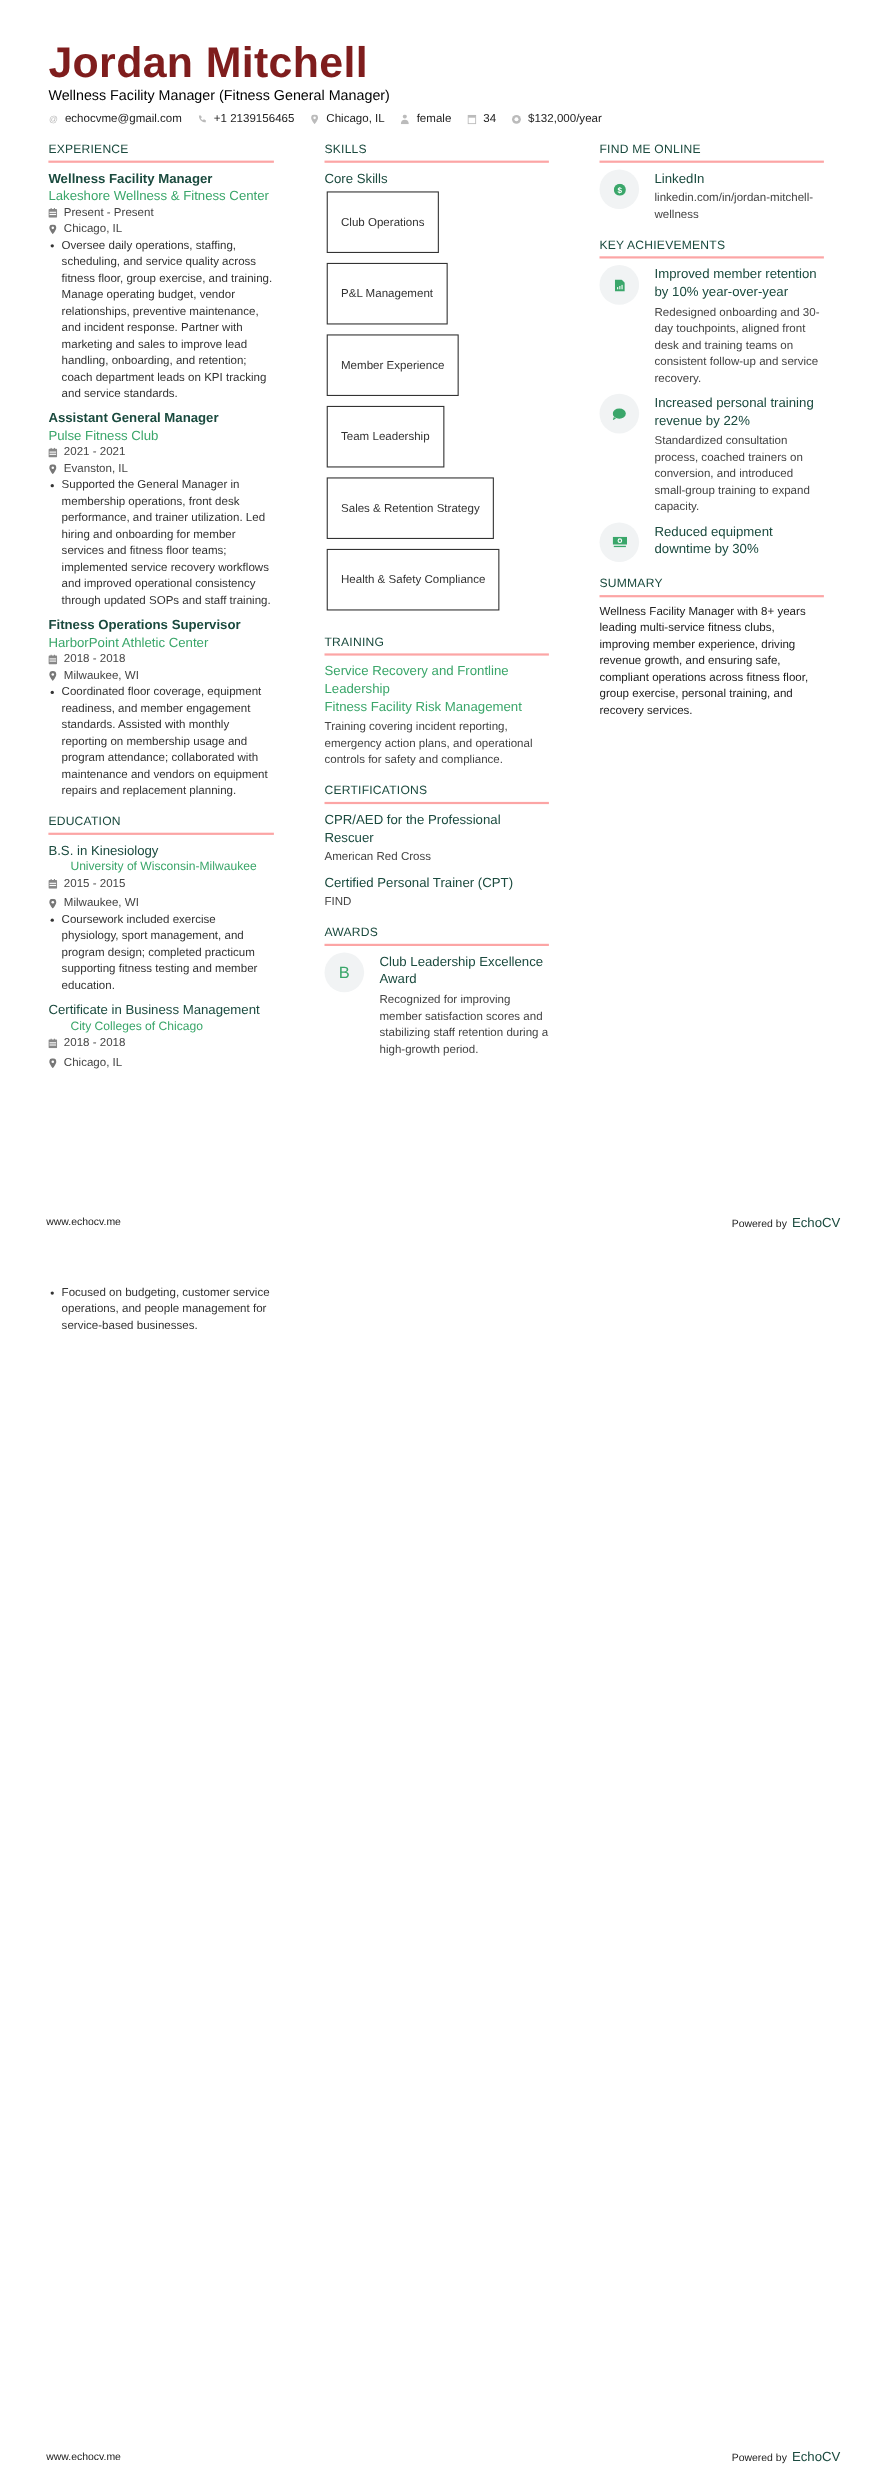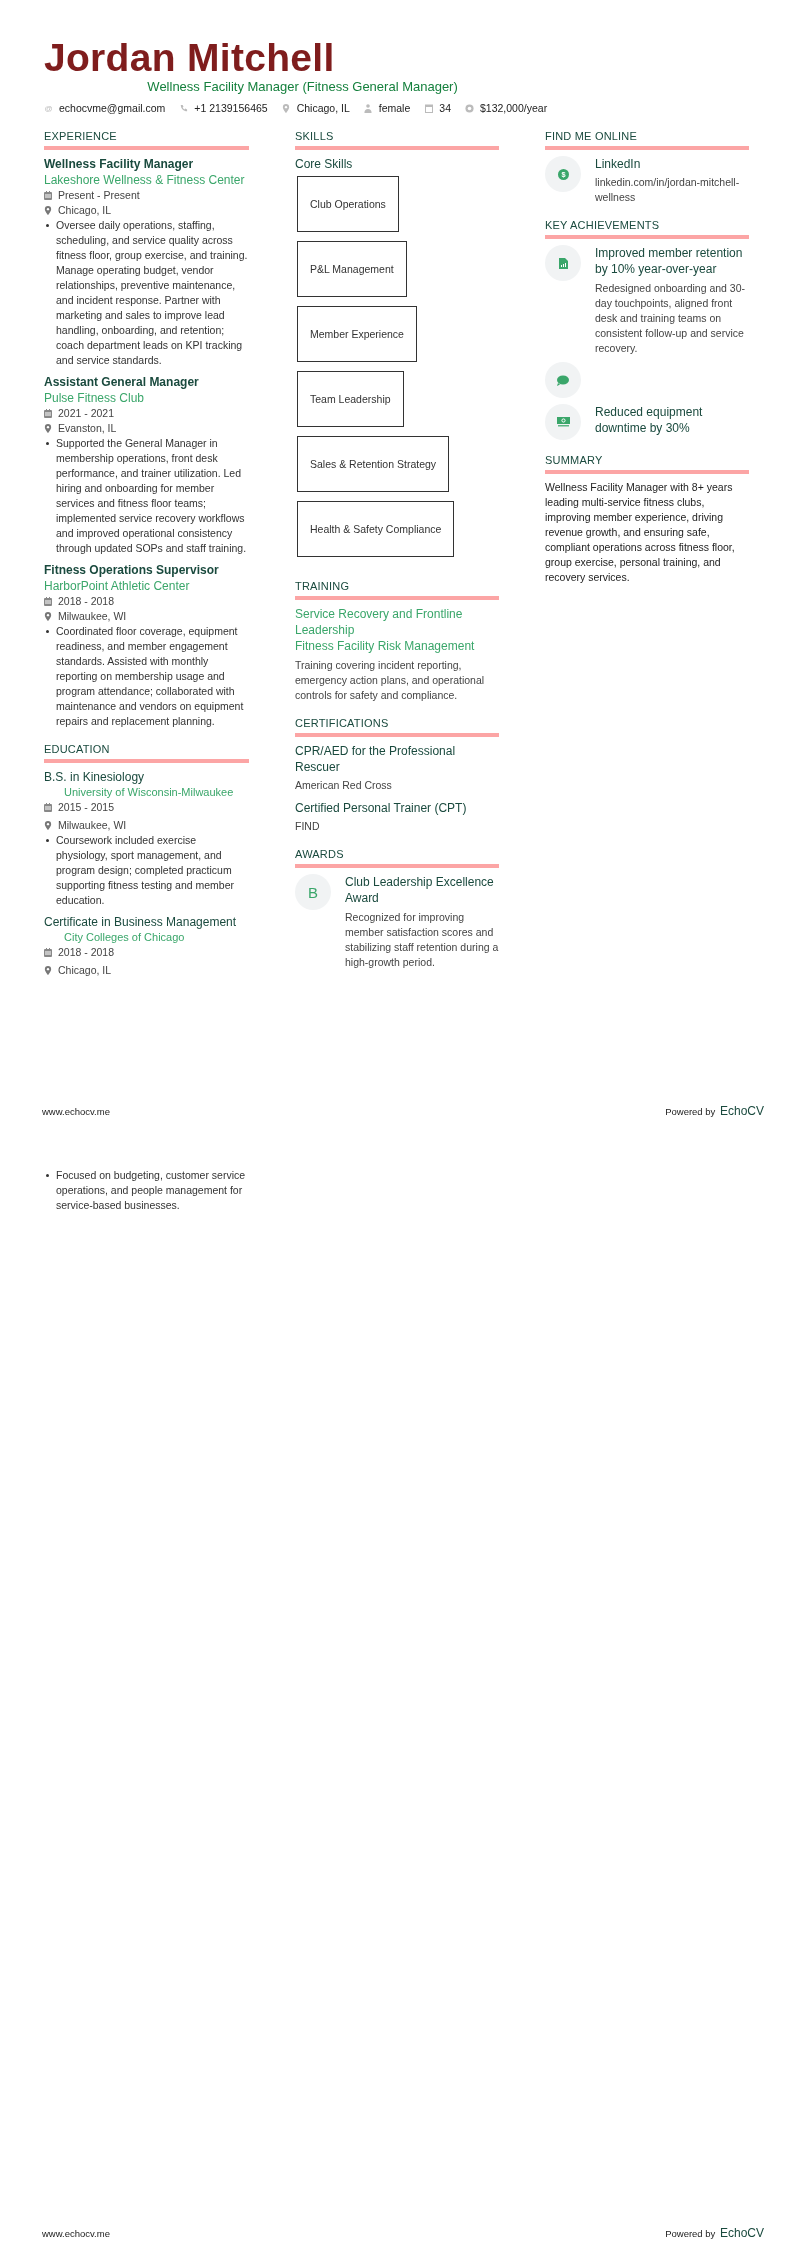--- a/index.html
+++ b/index.html
@@ -1,31 +1,31 @@
 <!DOCTYPE html>
 <html><head>
 <meta charset="utf-8">
 <style>
   * { box-sizing: border-box; margin: 0; padding: 0; }
   html, body { width: 794px; height: 2246px; background: #fff; }
   body { font-family: "Liberation Sans", "DejaVu Sans", sans-serif; color: #333; position: relative; }
   .page { position: absolute; left: 0; top: 0; width: 794px; }
   .header { position: absolute; left: 44px; top: 40px; }
   .name { font-size: 39px; font-weight: 700; color: #7f1d1d; letter-spacing: 0.3px; line-height: 36px; }
-  .headline { font-size: 13px; color: #15803d; margin-top: 3px; line-height: 16px; text-align: center; }
+  .headline { font-size: 13px; color: #000000; margin-top: 3px; line-height: 16px; }
   .contact { display: flex; align-items: center; margin-top: 7px; font-size: 10.5px; color: #222; }
   .contact .ci { display: flex; align-items: center; margin-right: 14px; }
   .contact .ico { width: 9px; height: 9px; color: #bbb; margin-right: 6px; display: inline-block; font-size: 8px; line-height: 9px; text-align: center; }
 
   .col { position: absolute; top: 130px; }
   .col1 { left: 44px; width: 205px; }
   .col2 { left: 295px; width: 204px; }
   .col3 { left: 545px; width: 204px; }
 
-  .sec-title { font-size: 11px; color: #1a4a3e; letter-spacing: 0.2px; line-height: 13px; padding-bottom: 3px; border-bottom: 4px solid #fca5a5; margin-bottom: 6px; text-transform: uppercase; }
+  .sec-title { font-size: 11px; color: #1a4a3e; letter-spacing: 0.2px; line-height: 13px; padding-bottom: 3px; border-bottom: 2px solid #fca5a5; margin-bottom: 6px; text-transform: uppercase; }
   .sec { margin-bottom: 14px; }
 
   .job-title { font-size: 12px; font-weight: 700; color: #1a4a3e; line-height: 16px; }
   .job-company { font-size: 12px; color: #3aa66a; line-height: 16px; }
   .meta { font-size: 10.5px; color: #444; line-height: 15px; display: flex; align-items: center; }
   .meta .mi { width: 8px; height: 9px; margin-right: 6px; display: inline-block; }
   .bullets { list-style: none; padding-left: 0; }
   .bullets li { position: relative; padding-left: 12px; font-size: 10.5px; line-height: 15px; color: #333; }
   .bullets li::before { content: ""; position: absolute; left: 2px; top: 6px; width: 3px; height: 3px; background: #333; border-radius: 50%; }
   .job { margin-bottom: 6px; }
@@ -321,20 +321,24 @@
           <div class="ir-desc">Redesigned onboarding and 30-day touchpoints, aligned front desk and training teams on consistent follow-up and service recovery.</div>
         </div>
       </div>
       <div class="iconrow">
         <div class="circle">
           <svg width="12" height="11" viewBox="0 0 12 11">
               <ellipse cx="6" cy="5" rx="6" ry="4.6" fill="#3aa66a"></ellipse>
               <path d="M1 8l-1 3 3-1.5z" fill="#3aa66a"></path>
             </svg>
         </div>
+        <div>
+          <div class="ir-title">Increased personal training revenue by 22%</div>
+          <div class="ir-desc">Standardized consultation process, coached trainers on conversion, and introduced small-group training to expand capacity.</div>
+        </div>
       </div>
       <div class="iconrow">
         <div class="circle">
           <svg width="13" height="10" viewBox="0 0 13 10">
               <rect x="0" y="0" width="13" height="7" fill="#3aa66a"></rect>
               <circle cx="6.5" cy="3.5" r="1.6" fill="none" stroke="#fff" stroke-width="1"></circle>
               <rect x="1" y="8.2" width="11" height="1.2" fill="#3aa66a"></rect>
             </svg>
         </div>
         <div>

